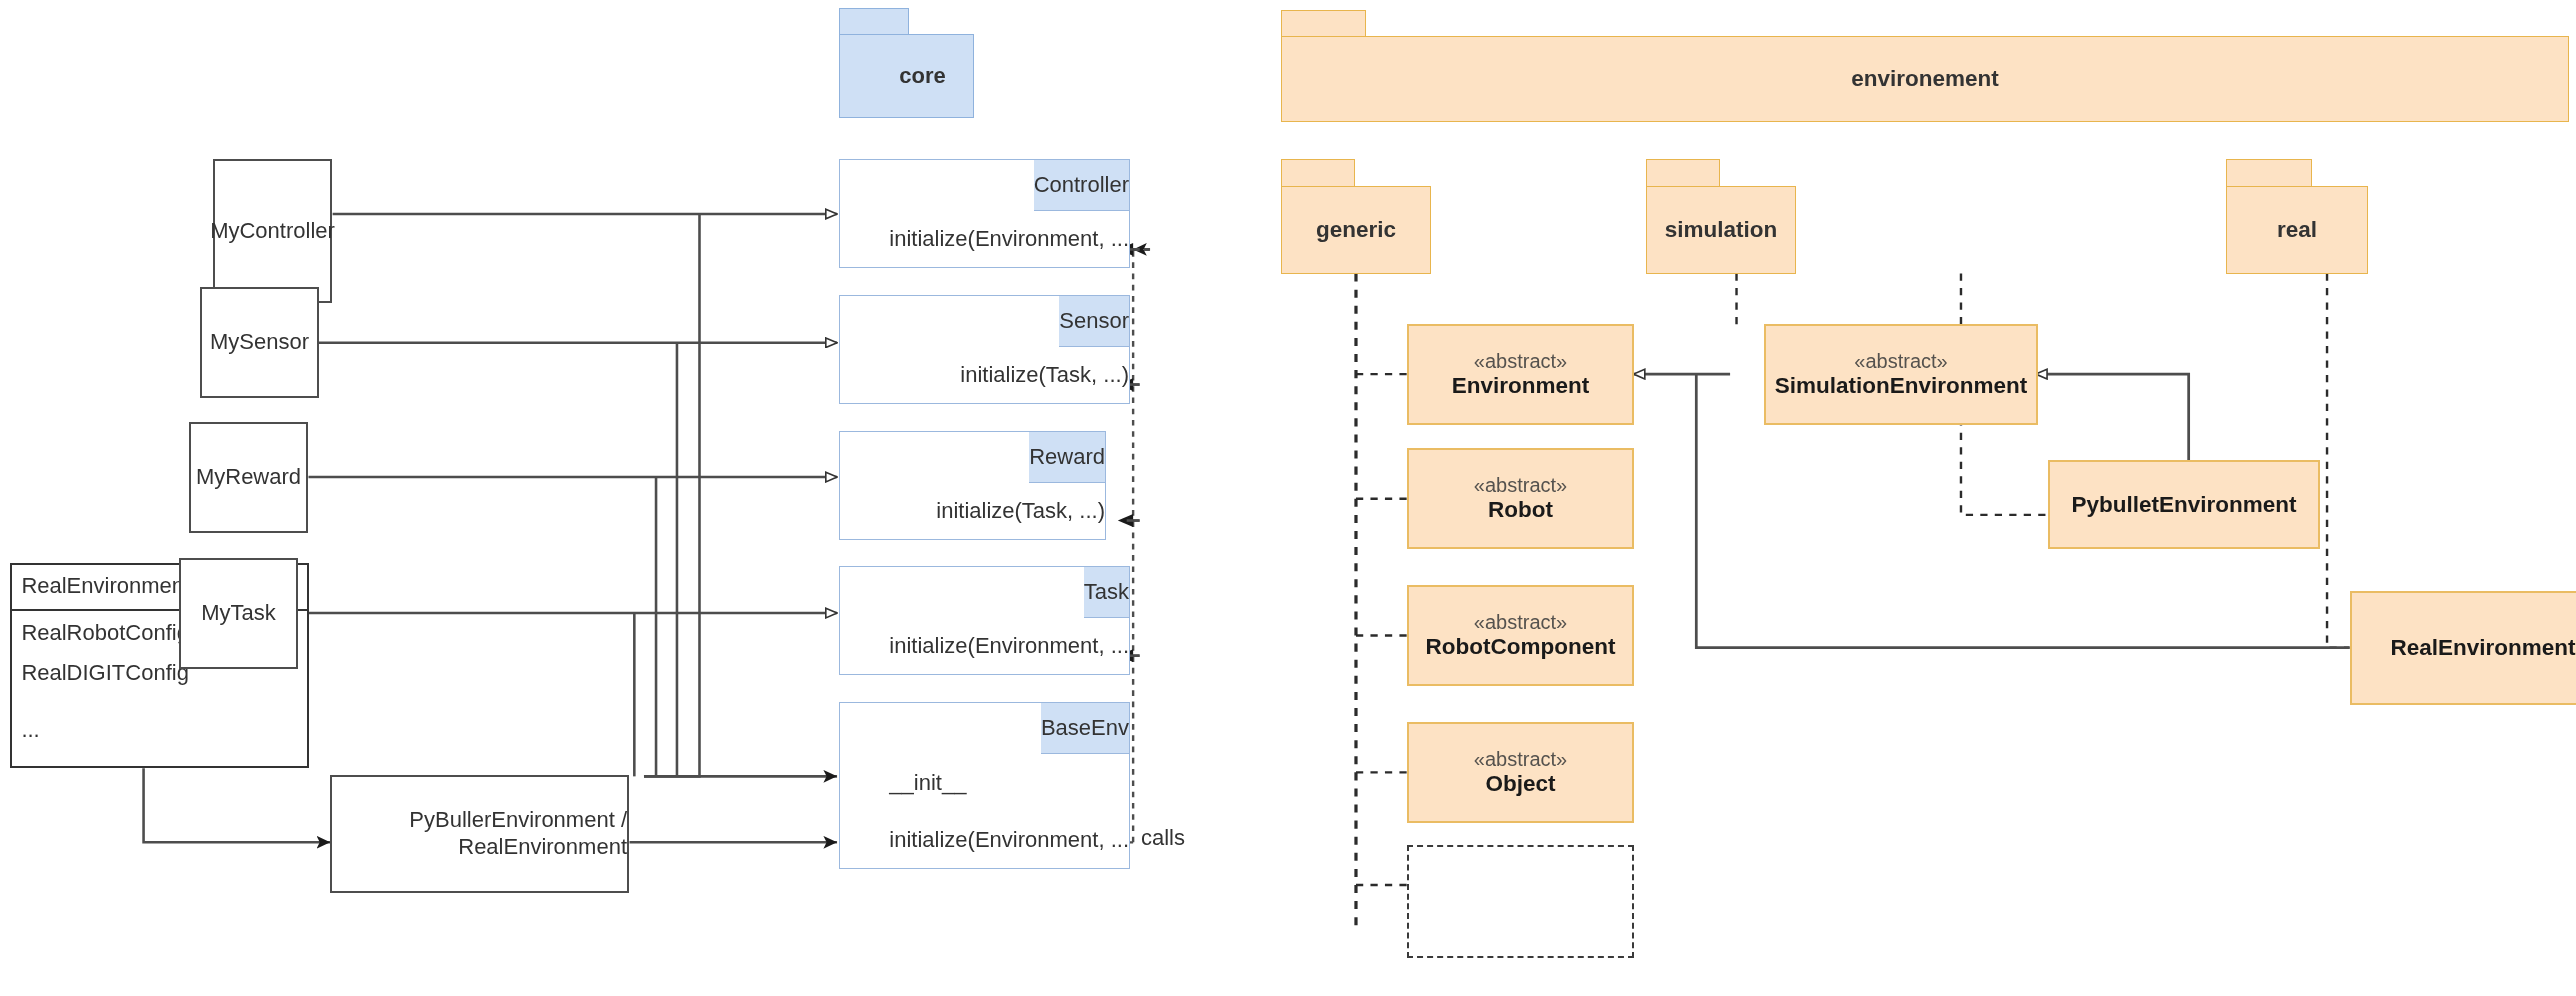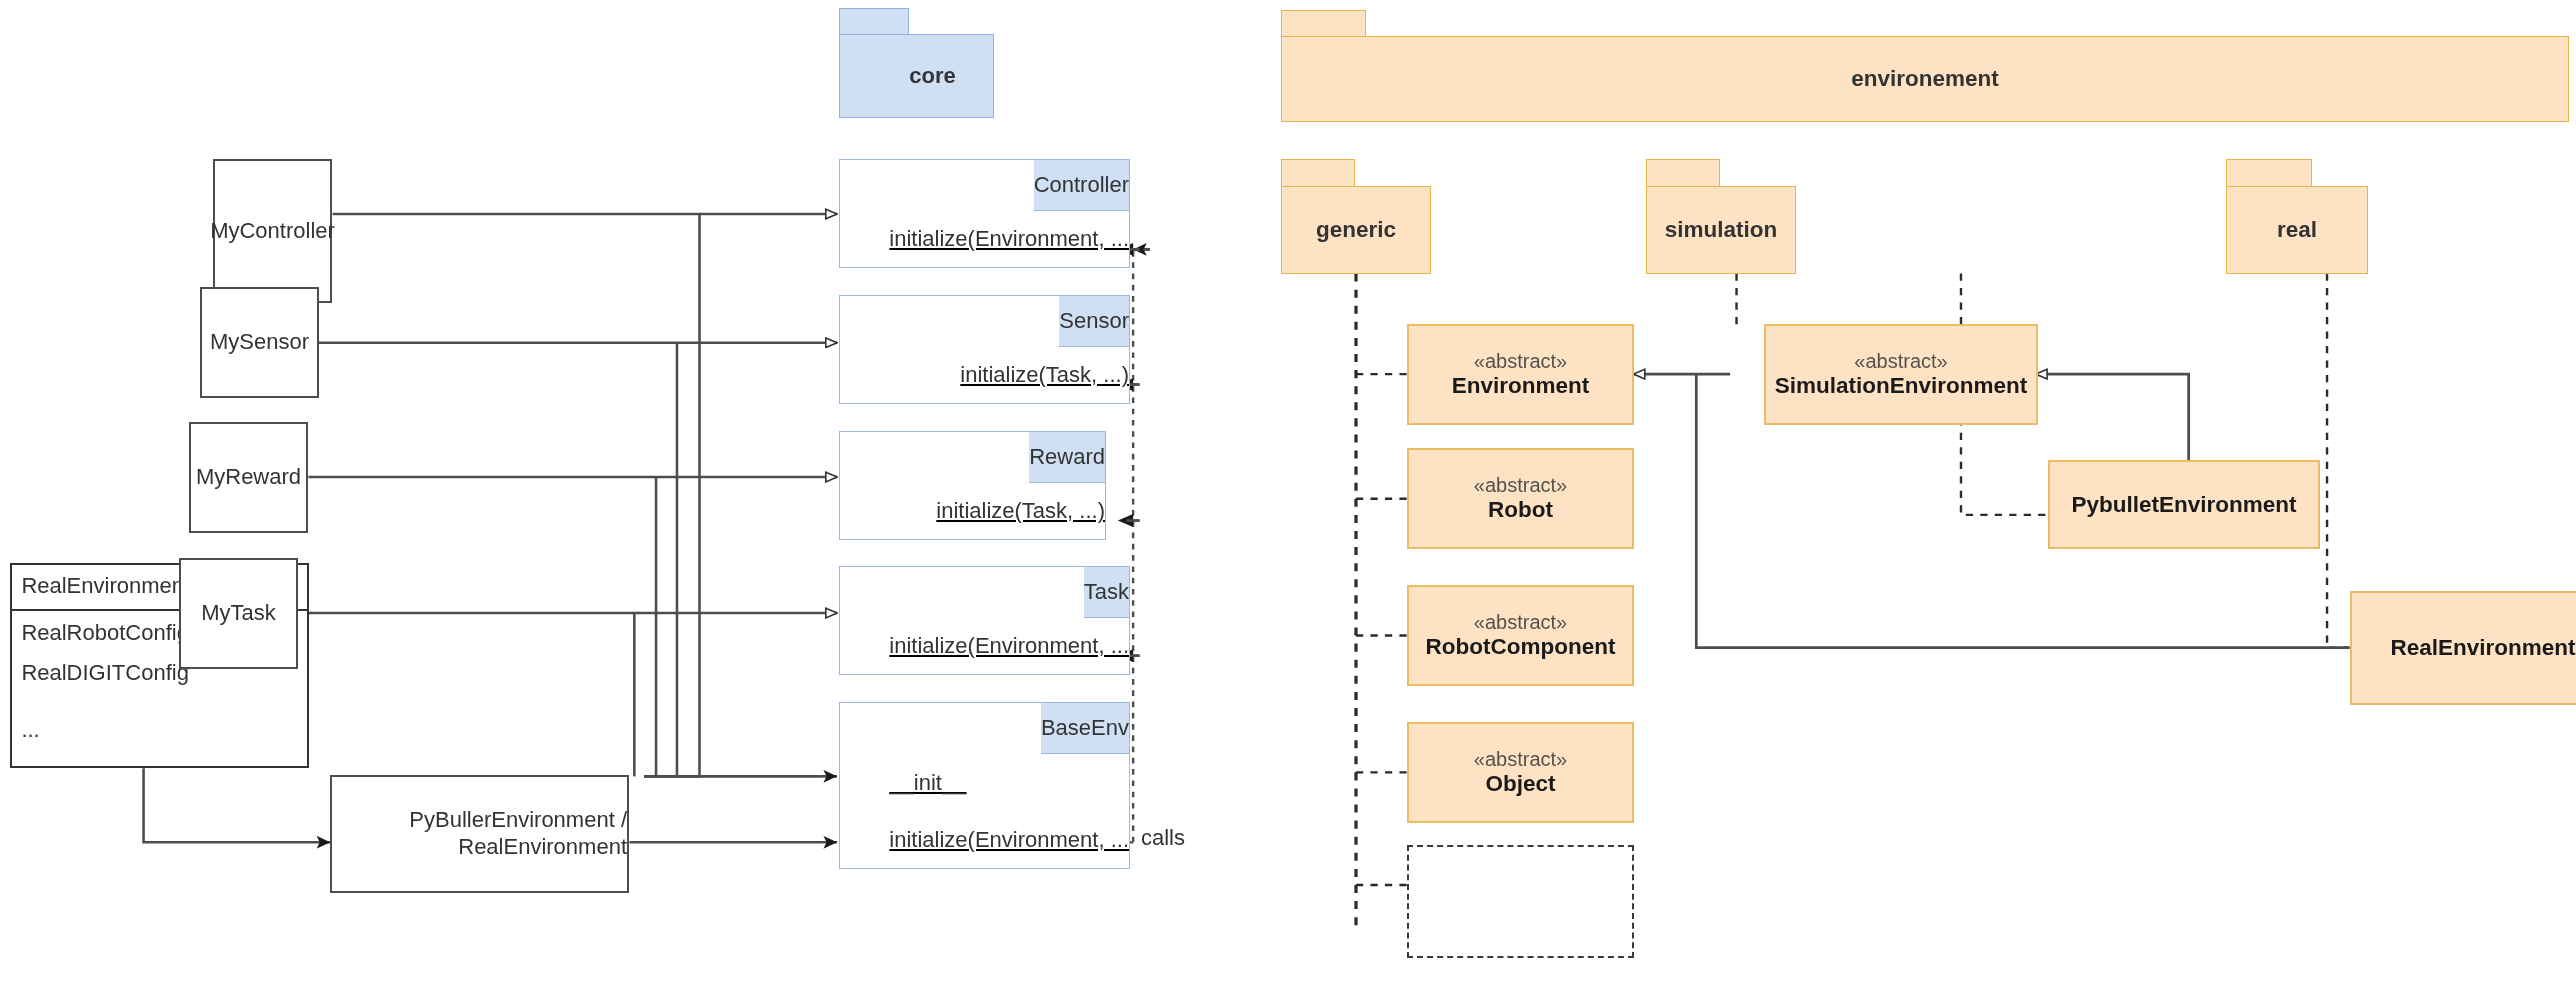--- a/index.html
+++ b/index.html
@@ -95,21 +95,20 @@
     display: flex;
     align-items: center;
     justify-content: center;
   }
   .uml-members {
     box-sizing: border-box;
     flex: 1;
     display: flex;
     flex-direction: column;
     justify-content: center;
-    text-decoration: underline;
   }
   .uml-member {
     box-sizing: border-box;
     font-size: 22px;
     color: #333333;
     text-align: left;
     padding-left: 7.2px;
     display: flex;
     align-items: center;
     flex: 1;
@@ -380,21 +379,21 @@
     <span class="lbl">MyTask</span>
   </div>
 
   <div class="box plain-box" style="left:330px; top:775px; width:299px; height:118px;align-items:flex-end;">
     <span class="lbl">PyBullerEnvironment /</span>
     <span class="lbl">RealEnvironment</span>
   </div>
 
   <div class="package pkg-blue" style="left:839px; top:8px; width:145px; height:109px;">
     <div class="tab" style="width:70px; height:27px;"></div>
-    <div class="body" style="top:26px; width:155px; height:84px; font-size:22px;padding-left:32px;">
+    <div class="body" style="top:26px; width:135px; height:84px; font-size:22px;padding-left:32px;">
       <span>core</span>
     </div>
   </div>
 
   <div class="uml-class" style="left:839px; top:159px; width:291px; height:109px;">
     <div class="uml-title" style="height:51px;">Controller</div>
     <div class="uml-members">
       <div class="uml-member">initialize(Environment, ...</div>
     </div>
   </div>

